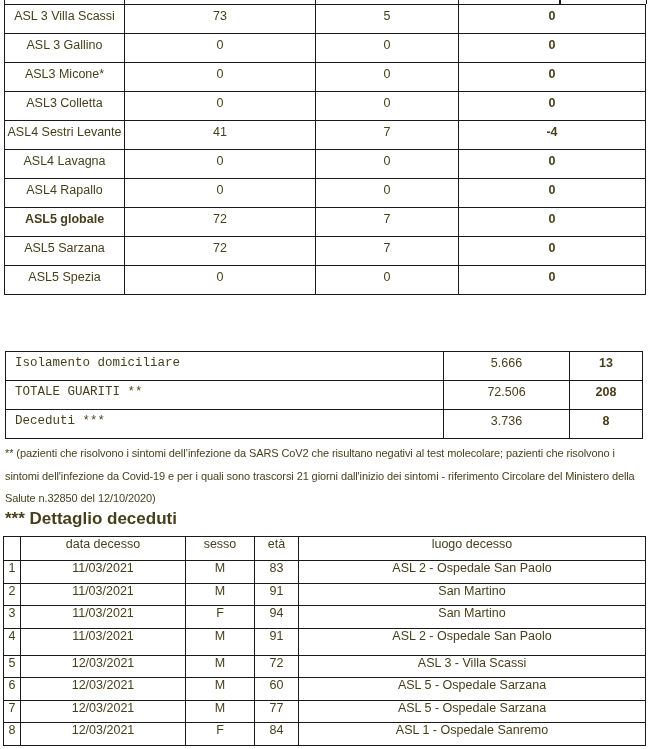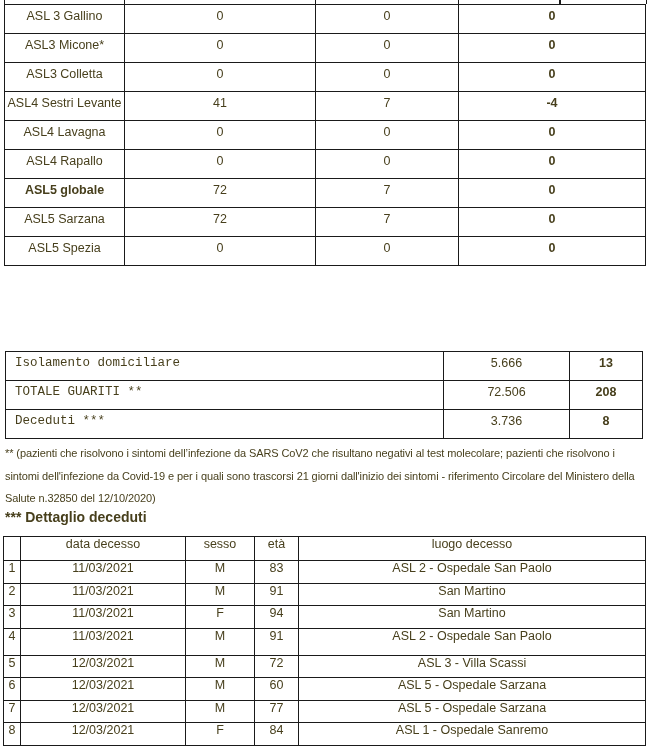--- a/index.html
+++ b/index.html
@@ -39,21 +39,21 @@
   .t2 tr{height:29px;}
   .t2 .lbl2{text-align:left;padding-left:9px;font-family:Liberation Mono, monospace;}
   
   .footnote{
     position:absolute;top:442px;left:5px;width:644px;margin:0;
     font-size:11px;line-height:22.5px;letter-spacing:-0.1px;
   }
   
   .deaths-heading{
     position:absolute;top:509px;left:5px;margin:0;
-    font-size:14px;font-weight:700;
+    font-size:17px;font-weight:700;
   }
   
   .t3{top:536px;left:3px;width:642px;}
   .t3 thead tr{height:24px;}
   .t3 tbody tr{height:22.5px;}
   .t3 tbody tr.tall{height:27px;}
   .t3 td,.t3 th{padding-top:0;margin-top:16px;}
 </style>
 </head>
 <body>
@@ -69,20 +69,26 @@
 
   <table class="t1">
     <colgroup>
       <col style="width:120px">
         <col style="width:191px">
         <col style="width:143px">
         <col style="width:187px">
     </colgroup>
     <tbody>
 
+        <tr>
+          <td>ASL 3 Villa Scassi</td>
+          <td>73</td>
+          <td>5</td>
+          <td class="b">0</td>
+        </tr>
 
         <tr>
           <td>ASL 3 Gallino</td>
           <td>0</td>
           <td>0</td>
           <td class="b">0</td>
         </tr>
 
         <tr>
           <td>ASL3 Micone*</td>

